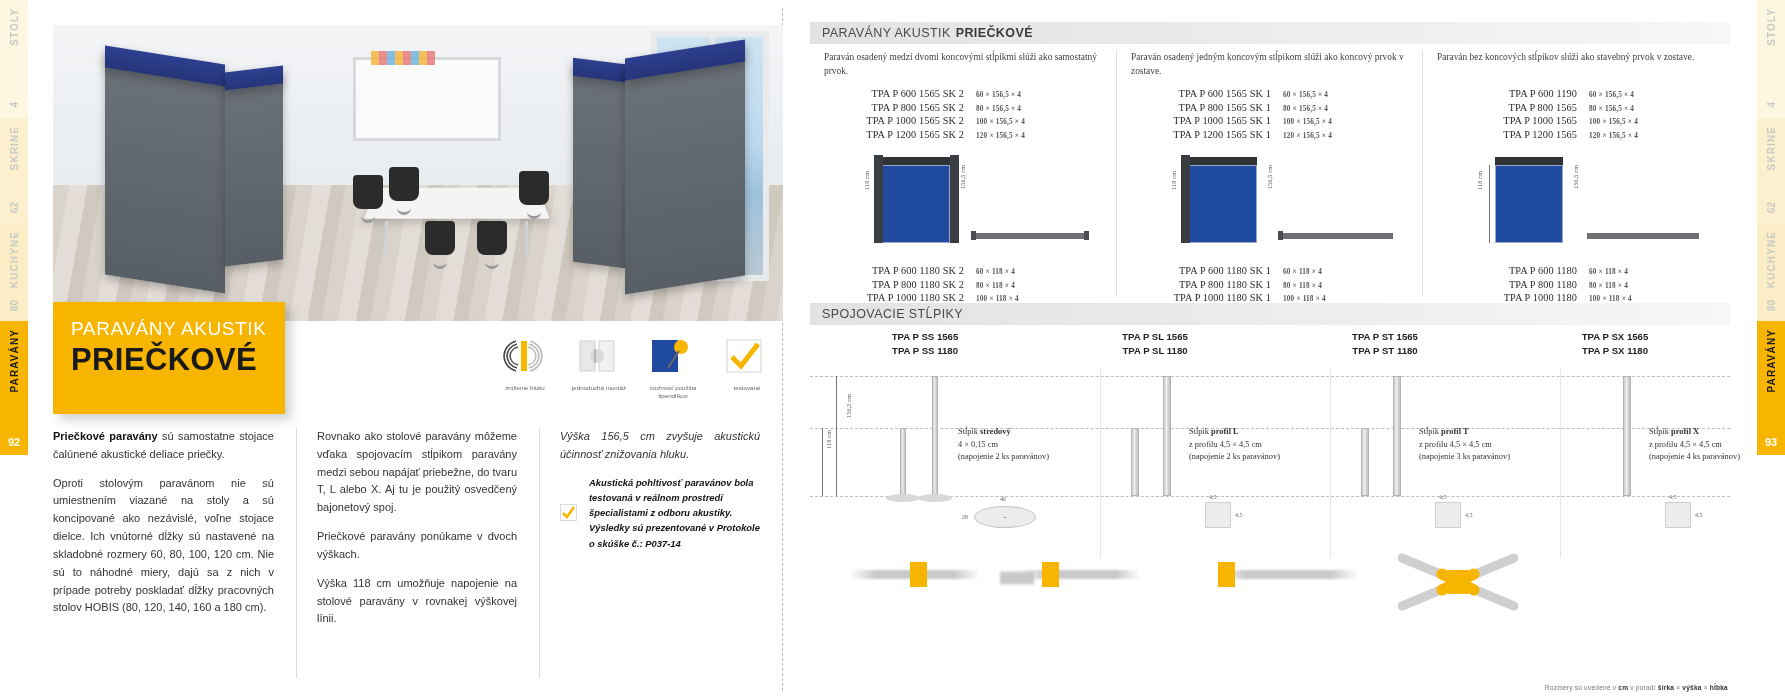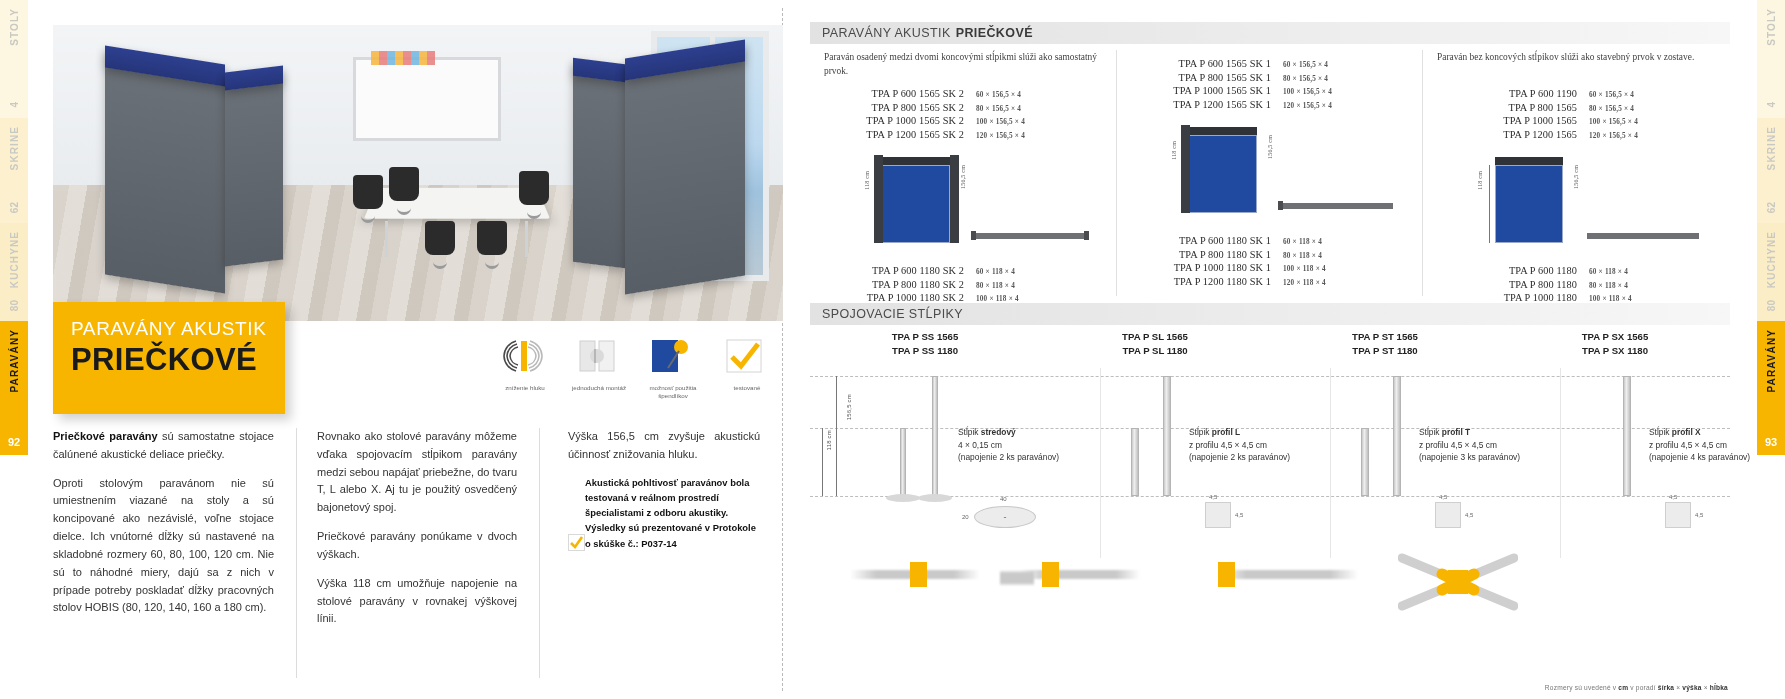--- a/index.html
+++ b/index.html
@@ -153,21 +153,21 @@
   .cols {
     position:absolute; left: 25px; top: 428px; width: 730px; height: 250px;
     display:flex; gap: 0;
   }
   .col { width: 243px; padding-right: 22px; }
   .col p {
     font-size: 11px; line-height: 1.62; color:#333; text-align:justify;
     margin-bottom: 11px;
   }
   .col p b { color:#111; }
-  .note-box { display:flex; gap:0; align-items:flex-end; margin-top:0; }
+  .note-box { display:flex; gap:12px; align-items:center; margin-top:0; }
   .note-check {
     flex: 0 0 auto; width:17px; height:17px; background:#fff; position:relative;
   }
   .note-text { font-size: 9.4px; line-height:1.62; color:#111; font-weight:700; }
 
   
   .sec-head {
     background: linear-gradient(90deg,#e2e2e2 0%, #ededed 55%, #f7f7f7 100%);
     height: 22px; display:flex; align-items:center; padding-left: 12px;
     color:#4a4a4a; font-size: 12.5px; letter-spacing:.4px;
@@ -222,21 +222,21 @@
 
   
   .st-heads {
     position:absolute; left: 10px; top: 330px; width: 920px;
     display:flex;
   }
   .st-head-cell { width: 230px; text-align:center; }
   .st-head-cell div { font-size: 9.6px; font-weight:700; color:#222; line-height:1.45; }
 
   .st-area {
-    position:absolute; left: 10px; top: 368px; width: 920px; height: 190px;
+    position:absolute; left: 10px; top: 368px; width: 920px; height: 190px; font-family: Liberation Serif, serif;
   }
   .st-dash {
     position:absolute; left: 0; width: 920px; border-top: 1px dashed #bdbdbd;
   }
   .st-col { position:absolute; top:0; width: 230px; height: 190px; }
   .st-col + .st-col { border-left: 1px solid #e6e6e6; }
   .st-label {
     position:absolute; left: 88px; top: 58px; width: 132px;
     font-size: 8.4px; color:#333; line-height: 1.5;
   }
@@ -425,21 +425,21 @@
     <div class="cols">
       <div class="col">
         <p><b>Priečkové paravány</b><span> sú samostatne stojace čalúnené akustické deliace priečky.</span></p>
         <p><span>Oproti stolovým paravánom nie sú umiestnením viazané na stoly a sú koncipované ako nezávislé, voľne stojace dielce. Ich vnútorné dĺžky sú nastavené na skladobné rozmery 60, 80, 100, 120 cm. Nie sú to náhodné miery, dajú sa z nich v prípade potreby poskladať dĺžky pracovných stolov HOBIS (80, 120, 140, 160 a 180 cm).</span></p>
       </div>
       <div class="col" style="border-left:1px solid #dcdcdc; padding-left:20px;">
         <p><span>Rovnako ako stolové paravány môžeme vďaka spojovacím stĺpikom paravány medzi sebou napájať priebežne, do tvaru T, L alebo X. Aj tu je použitý osvedčený bajonetový spoj.</span></p>
         <p><span>Priečkové paravány ponúkame v dvoch výškach.</span></p>
         <p><span>Výška 118 cm umožňuje napojenie na stolové paravány v rovnakej výškovej línii.</span></p>
       </div>
-      <div class="col" style="border-left:1px solid #dcdcdc; padding-left:28px;">
+      <div class="col" style="border-left:1px solid #dcdcdc; padding-left:20px;font-style:italic;">
         <p><span>Výška 156,5 cm zvyšuje akustickú účinnosť znižovania hluku.</span></p>
         <div class="note-box">
           <div class="note-check">
             <svg width="17" height="17" viewBox="0 0 17 17">
               <rect x="0.5" y="0.5" width="16" height="16" fill="none" stroke="#d9d9d9"></rect>
               <path d="M3 9 L7 13 L14 3" fill="none" stroke="#f8b500" stroke-width="2.6"></path>
             </svg>
           </div>
           <div class="note-text">Akustická pohltivosť paravánov bola testovaná v reálnom prostredí špecialistami z odboru akustiky. Výsledky sú prezentované v Protokole o skúške č.: P037-14</div>
         </div>
@@ -505,20 +505,21 @@
               <span class="dim">100 × 118 × 4</span>
             </div>
           <div class="code-row">
               <span class="code">TPA P 1200 1180 SK 2</span>
               <span class="dim">120 × 118 × 4</span>
             </div>
         </div>
       </div>
 
       <div class="tri-col">
+        <div class="tri-desc">Paraván osadený jedným koncovým stĺpikom slúži ako koncový prvok v zostave.</div>
         <div class="code-list">
           <div class="code-row">
               <span class="code">TPA P 600 1565 SK 1</span>
               <span class="dim">60 × 156,5 × 4</span>
             </div>
           <div class="code-row">
               <span class="code">TPA P 800 1565 SK 1</span>
               <span class="dim">80 × 156,5 × 4</span>
             </div>
           <div class="code-row">

